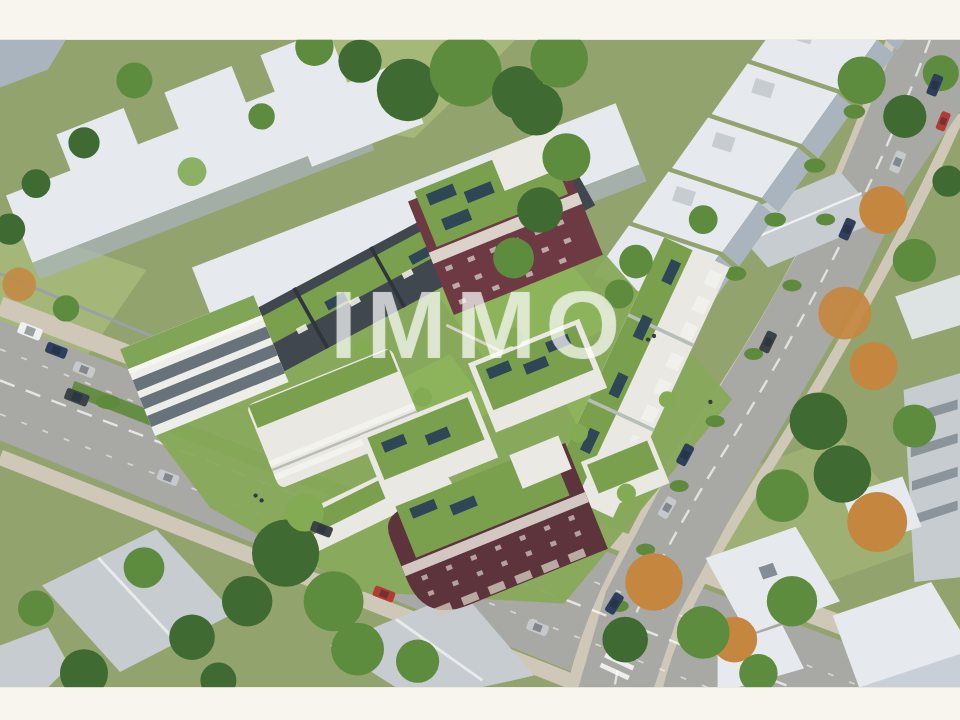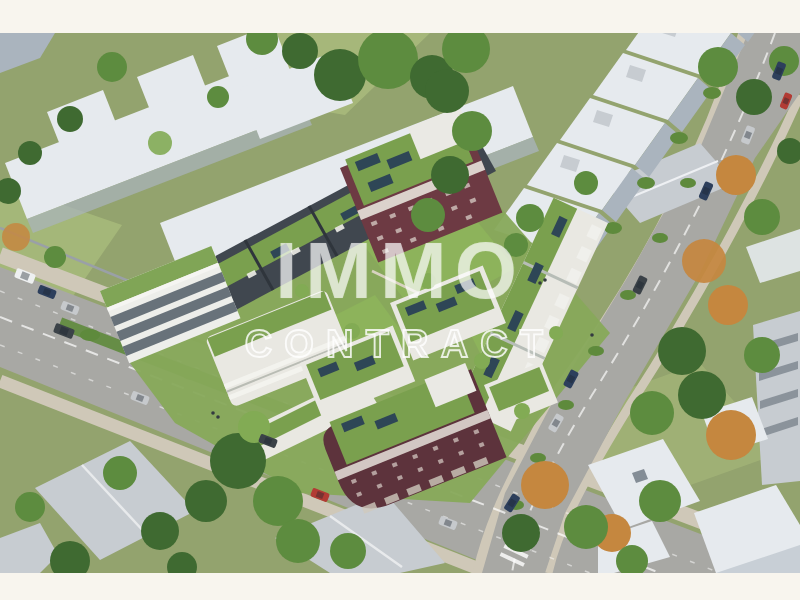--- a/index.html
+++ b/index.html
@@ -473,17 +473,16 @@
       <g fill="#333a40">
         <circle cx="213" cy="380" r="1.8"></circle>
           <circle cx="218" cy="384" r="1.8"></circle>
         <circle cx="592" cy="302" r="1.8"></circle>
         <circle cx="540" cy="250" r="1.8"></circle>
           <circle cx="545" cy="247" r="1.8"></circle>
       </g>
     </svg>
 
     <div class="wm wm1">IMMO</div>
-    <div class="wm wm2">CONTRACT</div>
   </figure>
 
   <div class="bar bottom"></div>
 </div>
 
 </body></html>

